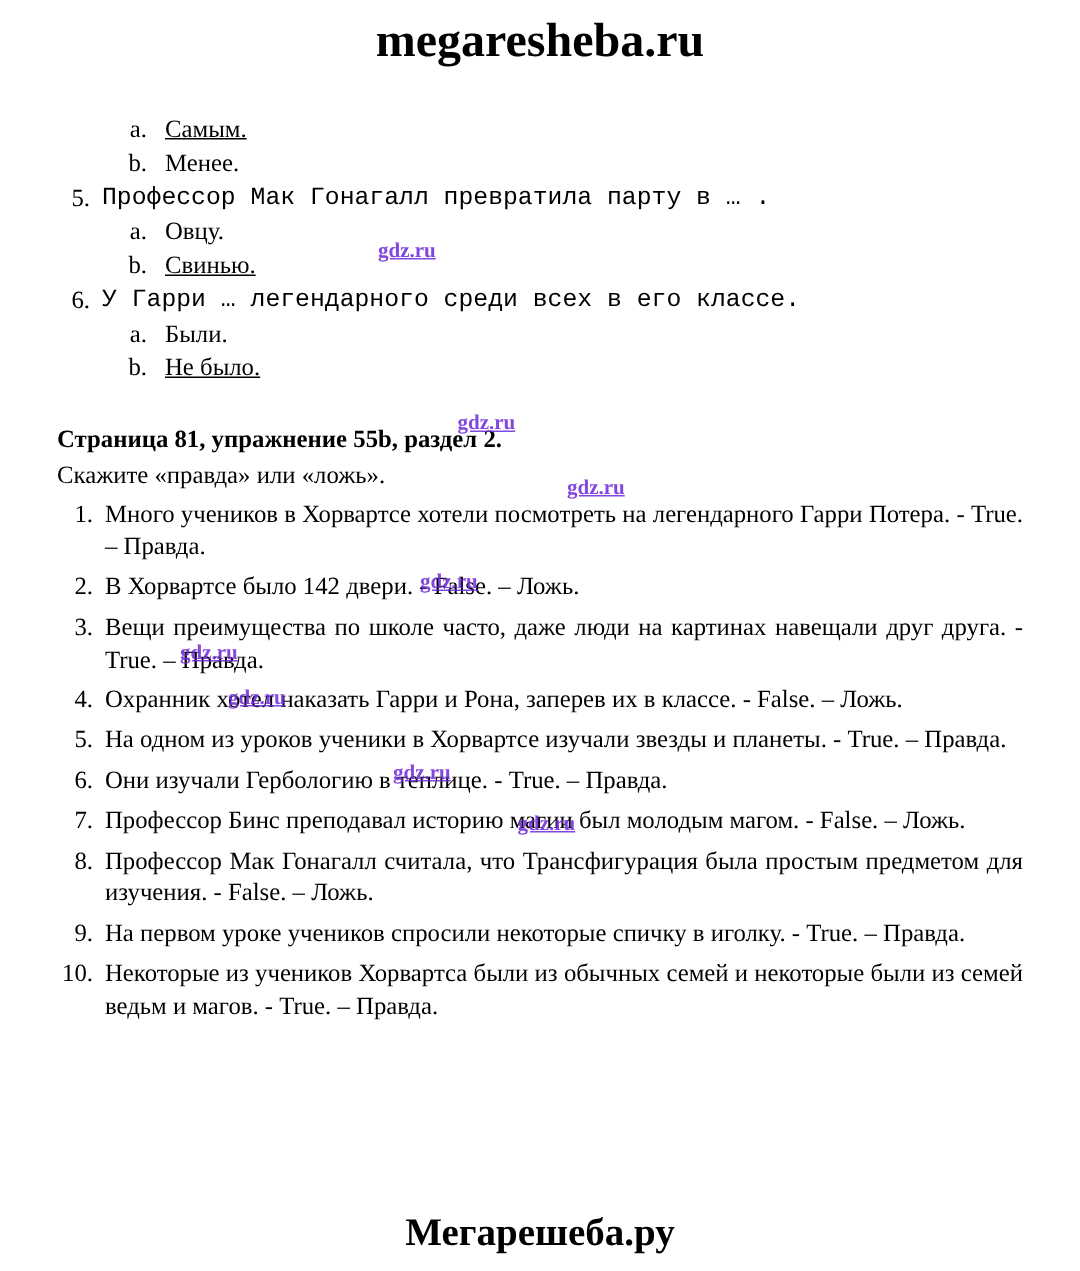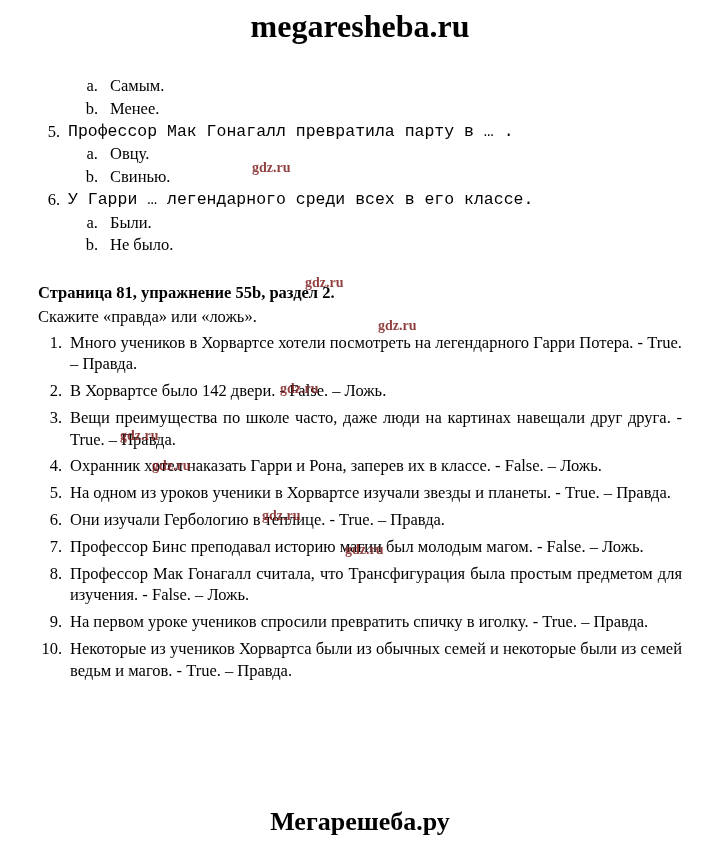--- a/index.html
+++ b/index.html
@@ -66,20 +66,21 @@
     margin-bottom: 1px;
   }
   .opt-letter {
     width: 72px;
     flex: 0 0 72px;
     text-align: right;
     padding-right: 12px;
     box-sizing: border-box;
   }
   .opt-text.correct {
+    text-decoration: underline;
   }
   .section-title {
     font-weight: bold;
     margin-top: 26px;
     margin-bottom: 2px;
   }
   .instruction {
     margin-bottom: 4px;
   }
   .tf-list {
@@ -102,24 +103,25 @@
   .tf-text {
     flex: 1;
     text-align: justify;
   }
   
   .wm {
     position: absolute;
     font-family: "Liberation Serif", serif;
     font-weight: bold;
     font-size: 14px;
-    color: #7f1d1d;
+    color: #6d28d9;
     opacity: 0.85;
     pointer-events: none;
     white-space: nowrap;
+    text-decoration: underline;
   }
 </style>
 </head>
 <body>
 
 <div class="page">
 
   <div class="header-logo">megaresheba.ru</div>
 
   <div class="content">
@@ -196,21 +198,21 @@
       <div class="tf-row">
         <span class="tf-num">7.</span>
         <span class="tf-text">Профессор Бинс преподавал историю магии был молодым магом. - False. – Ложь.</span>
       </div>
       <div class="tf-row">
         <span class="tf-num">8.</span>
         <span class="tf-text">Профессор Мак Гонагалл считала, что Трансфигурация была простым предметом для изучения. - False. – Ложь.</span>
       </div>
       <div class="tf-row">
         <span class="tf-num">9.</span>
-        <span class="tf-text">На первом уроке учеников спросили превратить спичку в иголку. - True. – Правда.</span>
+        <span class="tf-text">На первом уроке учеников спросили некоторые спичку в иголку. - True. – Правда.</span>
       </div>
       <div class="tf-row">
         <span class="tf-num">10.</span>
         <span class="tf-text">Некоторые из учеников Хорвартса были из обычных семей и некоторые были из семей ведьм и магов. - True. – Правда.</span>
       </div>
     </div>
 
   </div>
 
   <div class="footer-logo">Мегарешеба.ру</div>

